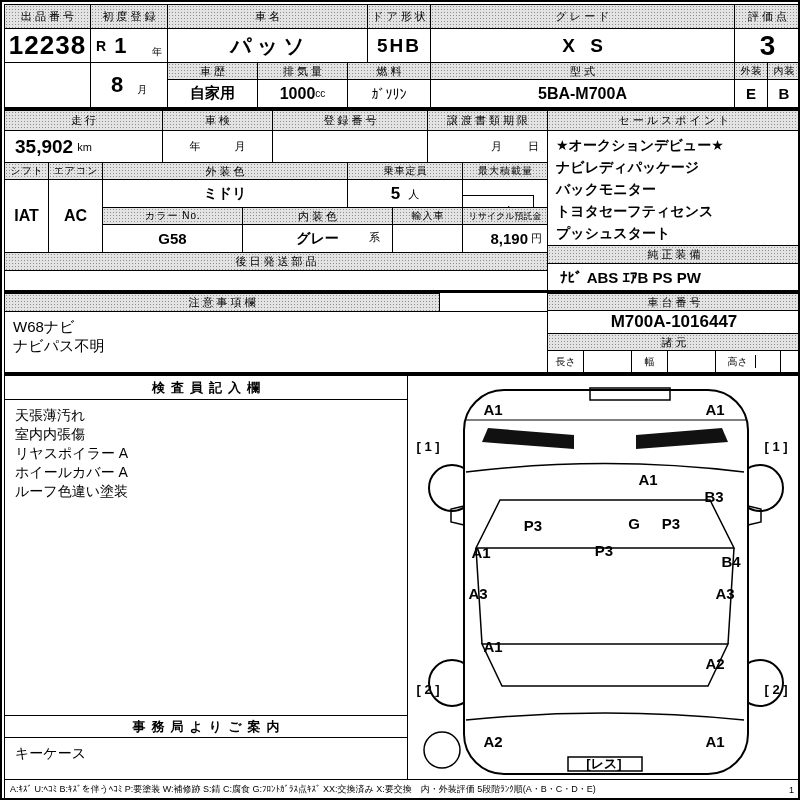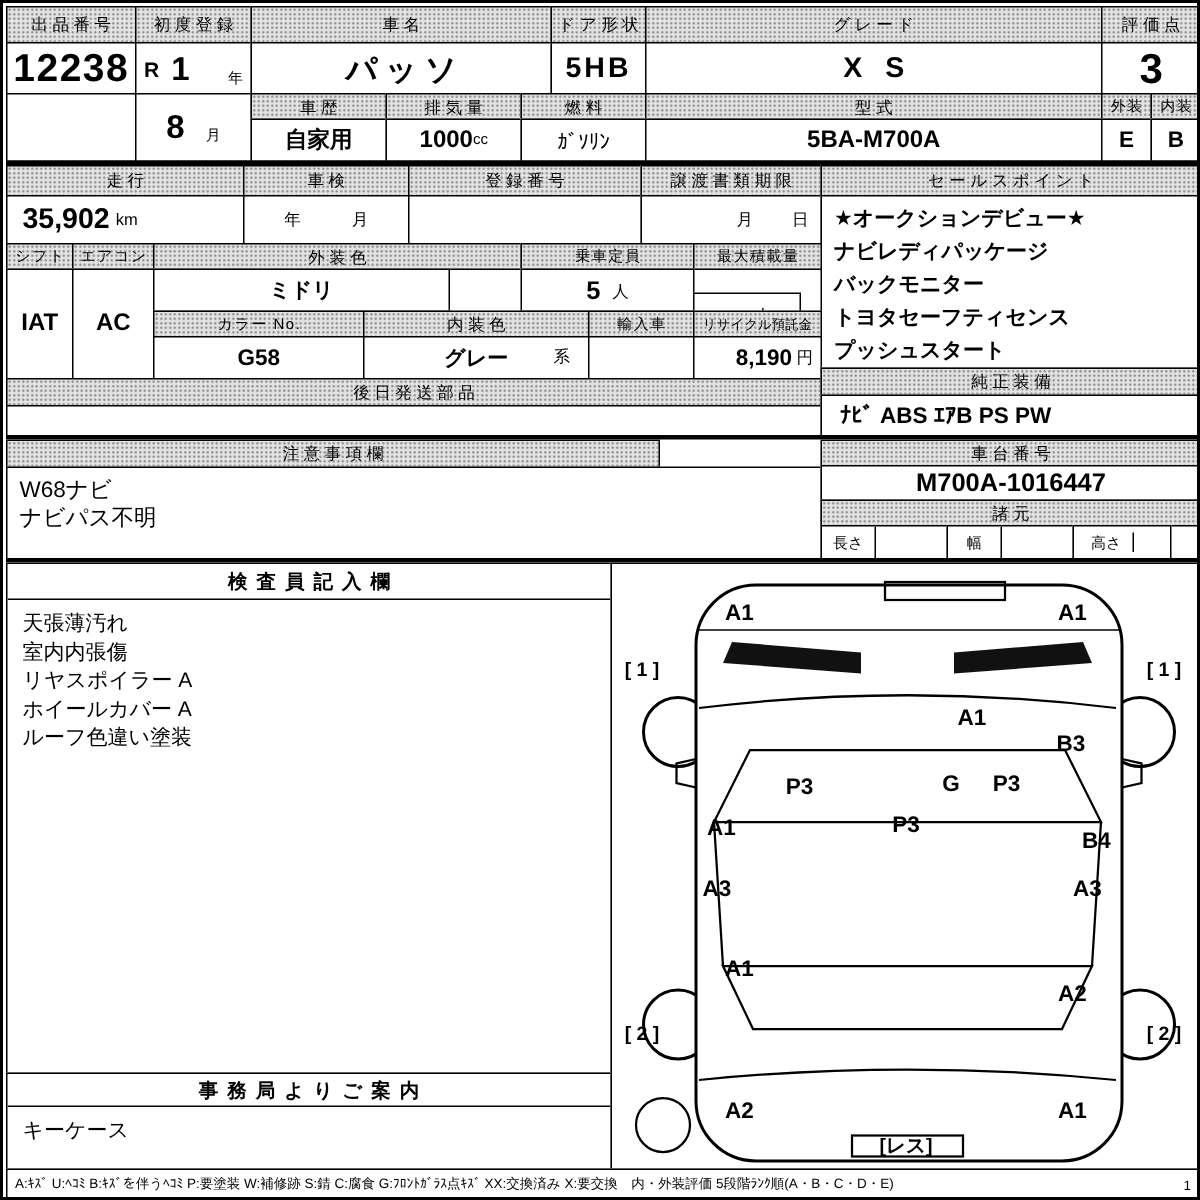--- a/index.html
+++ b/index.html
@@ -111,21 +111,21 @@
   </div>
 
   <div class="c h sm" style="left:2px;top:160px;width:45px;height:18px">シフト</div>
   <div class="c h sm" style="left:46px;top:160px;width:55px;height:18px">エアコン</div>
   <div class="c h" style="left:100px;top:160px;width:246px;height:18px">外装色</div>
   <div class="c h sm" style="left:345px;top:160px;width:116px;height:18px">乗車定員</div>
   <div class="c h sm" style="left:460px;top:160px;width:86px;height:18px">最大積載量</div>
 
   <div class="c b" style="left:2px;top:177px;width:45px;height:74px;font-size:16px">IAT</div>
   <div class="c b" style="left:46px;top:177px;width:55px;height:74px;font-size:16px">AC</div>
-  <div class="c b" style="left:100px;top:177px;width:198px;height:29px;font-size:14px">ミドリ</div>
+  <div class="c b" style="left:100px;top:177px;width:246px;height:29px;font-size:14px">ミドリ</div>
   <div class="c" style="left:345px;top:177px;width:116px;height:29px;gap:8px">
     <span class="b" style="font-size:17px">5</span>
     <span class="unit selfend" style="margin-bottom:5px;font-size:11px">人</span>
   </div>
   <div class="c right" style="left:460px;top:193px;width:72px;height:29px;padding-right:14px;font-size:11px">kg</div>
 
   <div class="c h sm" style="left:100px;top:205px;width:141px;height:18px">カラー No.</div>
   <div class="c h" style="left:240px;top:205px;width:151px;height:18px">内装色</div>
   <div class="c h sm" style="left:390px;top:205px;width:71px;height:18px">輸入車</div>
   <div class="c h tiny" style="left:460px;top:205px;width:86px;height:18px">リサイクル預託金</div>

